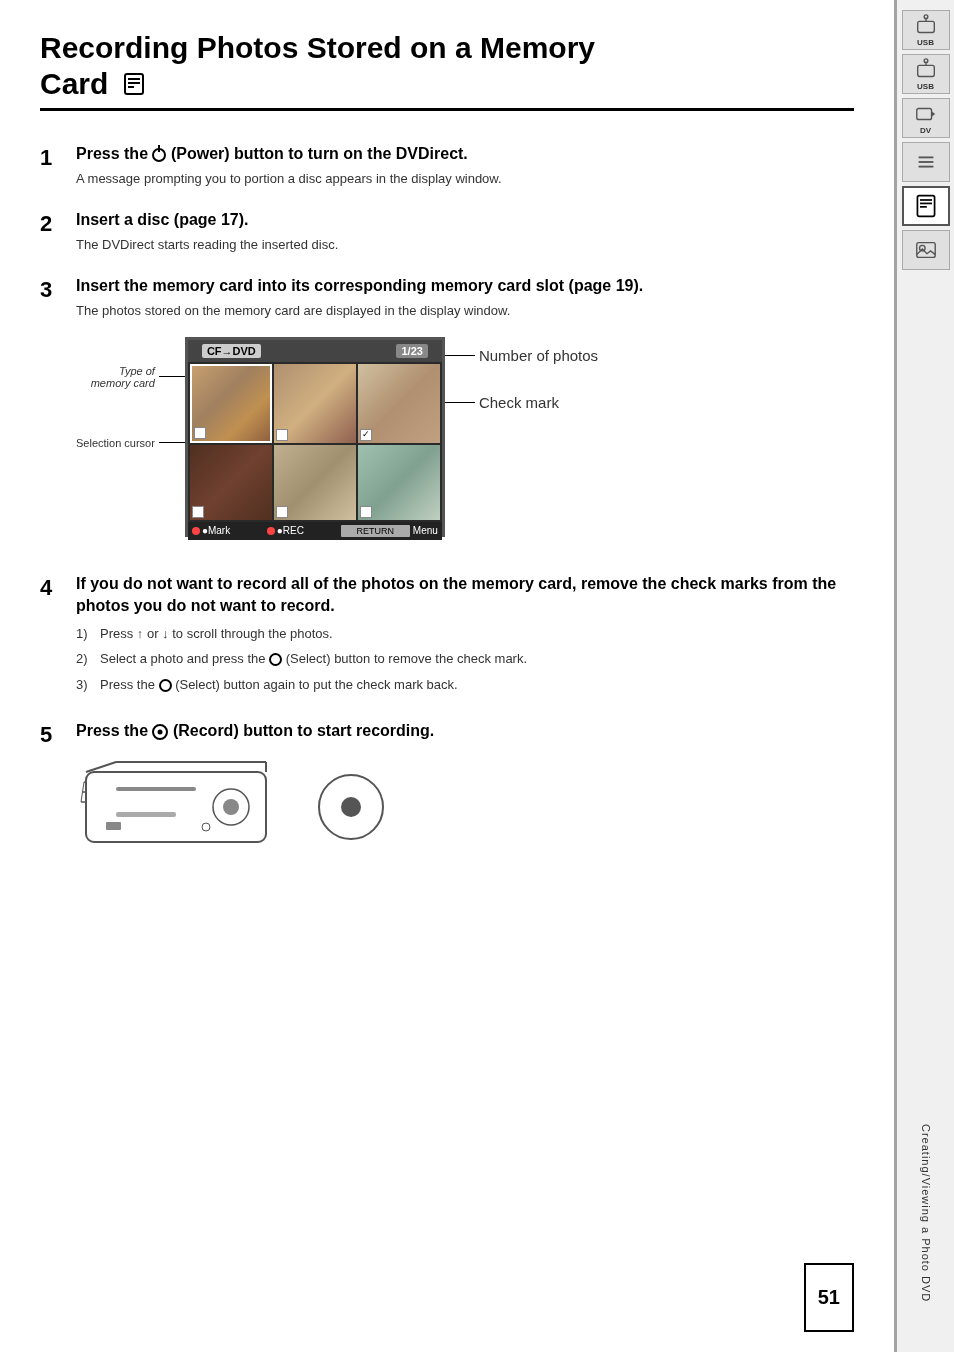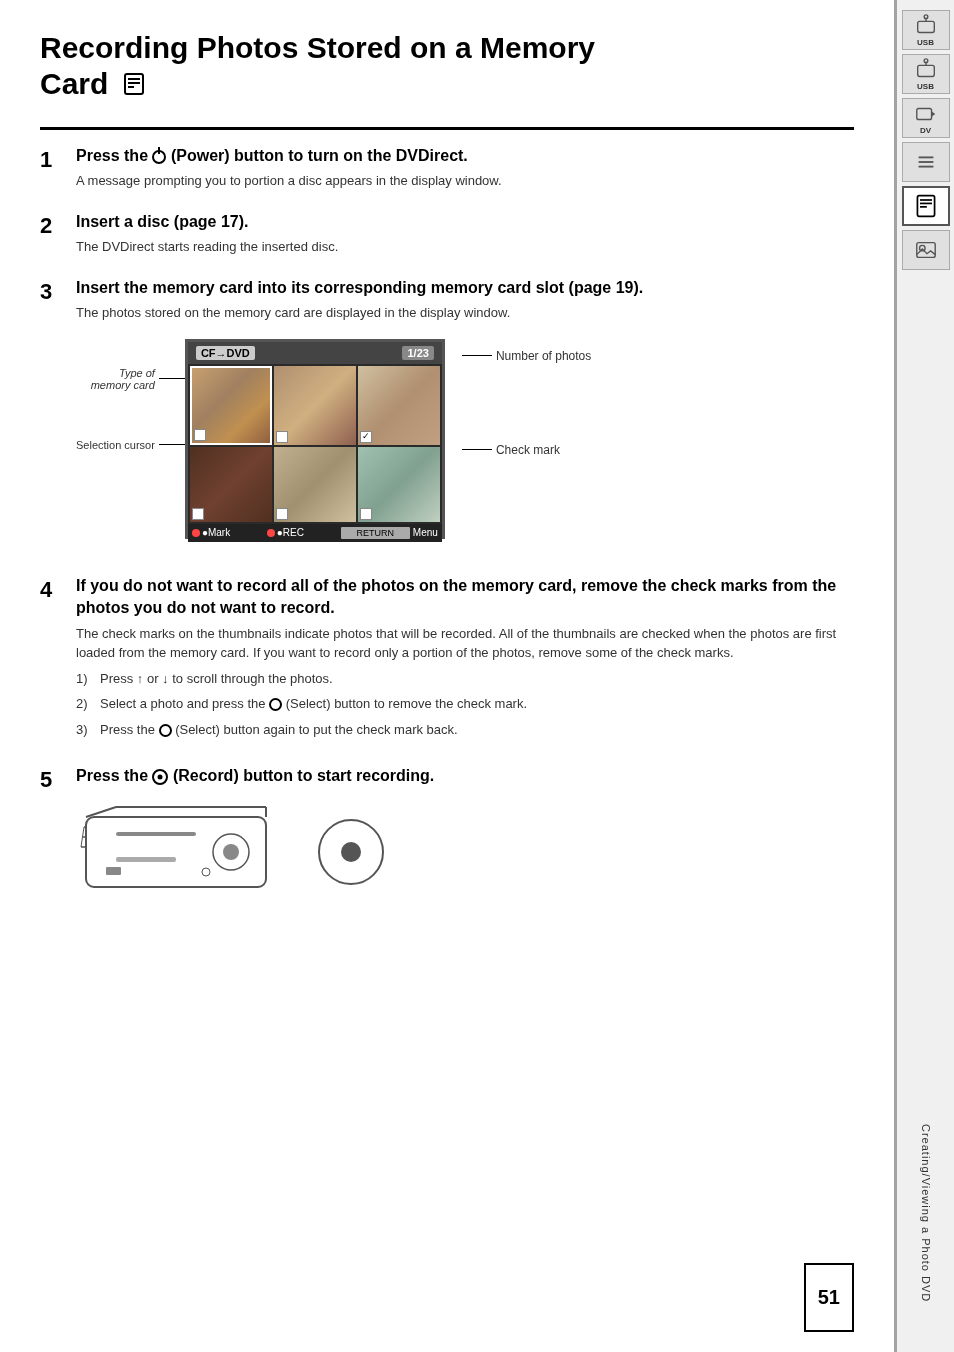--- a/index.html
+++ b/index.html
@@ -68,23 +68,23 @@
       margin-top: auto;
       margin-bottom: 20px;
       letter-spacing: 1px;
     }
 
     
     .page-title {
       font-size: 30px;
       font-weight: bold;
       line-height: 1.2;
-      margin-bottom: 15px;
+      margin-bottom: 32px;
       border-bottom: 3px solid #000;
-      padding-bottom: 23px;
+      padding-bottom: 4px;
     }
 
     .title-icon {
       display: inline-block;
       margin-left: 6px;
       vertical-align: middle;
     }
 
     
     .step {
@@ -124,21 +124,21 @@
       border: 3px solid #555;
       position: relative;
       flex-shrink: 0;
     }
 
     .screen-header {
       display: flex;
       justify-content: space-between;
       align-items: center;
       background: #444;
-      padding: 2px 8px;
+      padding: 2px 14px;
       height: 22px;
     }
 
     .screen-header-left {
       background: #ccc;
       color: #000;
       font-size: 11px;
       font-weight: bold;
       padding: 1px 5px;
       border-radius: 2px;
@@ -405,40 +405,39 @@
                   <span class="btn-dot" style="background:#f44;"></span>
                   <span>●REC</span>
                 </span>
                 <span>
                   <span class="return-label">RETURN</span>
                   <span> Menu</span>
                 </span>
               </div>
             </div>
 
-            <div style="display:flex; flex-direction:column; min-width:110px; font-size:12px; color:#333; padding-top:10px; gap:50px;margin-left:17px;">
+            <div style="display:flex; flex-direction:column; min-width:110px; font-size:15px; color:#333; padding-top:10px; ">
               <div style="display:flex; align-items:center;">
                 <div style="width:30px; height:1px; background:#000; margin-right:4px;"></div>
                 <span>Number of photos</span>
               </div>
               <div style="display:flex; align-items:center; margin-top:30px;">
                 <div style="width:30px; height:1px; background:#000; margin-right:4px;"></div>
                 <span>Check mark</span>
               </div>
             </div>
           </div>
         </div>
       </div>
     </div>
 
     <div class="step">
       <div class="step-number">4</div>
       <div class="step-content">
         <div class="step-heading">If you do not want to record all of the photos on the memory card, remove the check marks from the photos you do not want to record.</div>
-        <div class="step-desc">The check marks on the thumbnails indicate photos that will be recorded. All of the thumbnails are checked when the photos are first loaded from the memory card. If you want to record only a portion of the photos, remove some of the check marks.</div>
         <ul class="sub-list">
           <li>
             <span class="sub-num">1)</span>
             <span>Press ↑ or ↓ to scroll through the photos.</span>
           </li>
           <li>
             <span class="sub-num">2)</span>
             <span>Select a photo and press the <span class="select-circle"></span> (Select) button to remove the check mark.</span>
           </li>
           <li>

